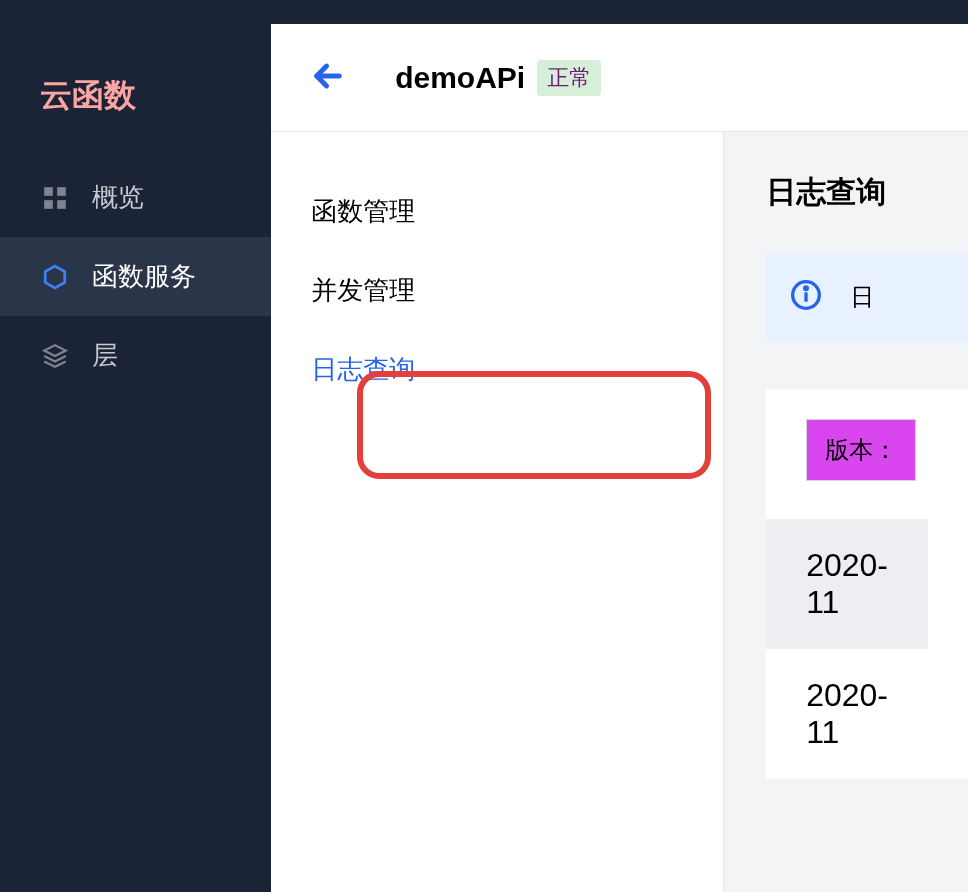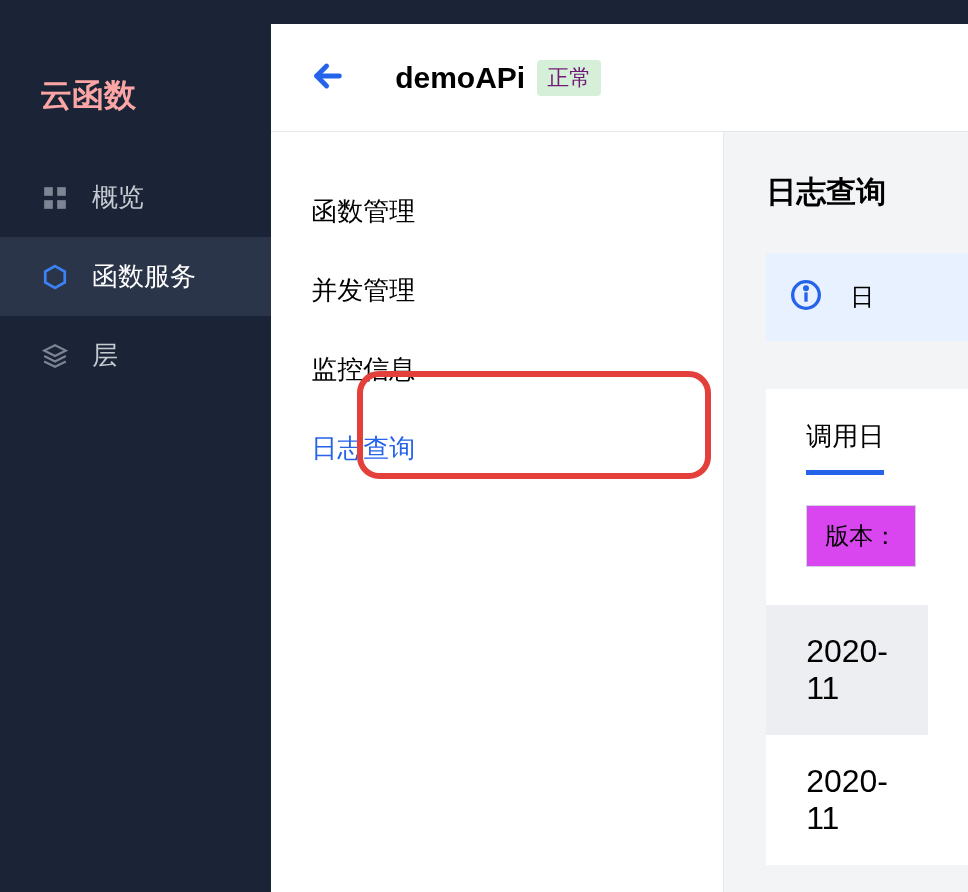--- a/index.html
+++ b/index.html
@@ -230,40 +230,38 @@
           </svg>
       </span>
       <span class="header-title">demoAPi</span>
       <span class="status-badge">正常</span>
     </div>
 
     <div class="body-section">
       <div class="subnav">
         <div class="subnav-item">函数管理</div>
         <div class="subnav-item">并发管理</div>
-        <div class="subnav-item">监控信息</div>
         <div class="subnav-item active">日志查询</div>
       </div>
 
       <div class="right-panel">
         <div class="panel-title">日志查询</div>
 
         <div class="info-box">
           <span class="info-icon">
             <svg width="32" height="32" viewBox="0 0 24 24" fill="none" stroke="#2563eb" stroke-width="2.5">
                 <circle cx="12" cy="12" r="10"></circle>
                 <line x1="12" y1="10" x2="12" y2="17"></line>
                 <circle cx="12" cy="7" r="1" fill="#2563eb"></circle>
               </svg>
           </span>
           <span class="info-text">日</span>
         </div>
 
         <div class="card">
-          <div class="tab-item">调用日</div>
           <div>
             <div class="select-box">版本：</div>
           </div>
           <div class="log-list">
             <div class="log-item selected">2020-11</div>
             <div class="log-item">2020-11</div>
           </div>
         </div>
       </div>
     </div>

